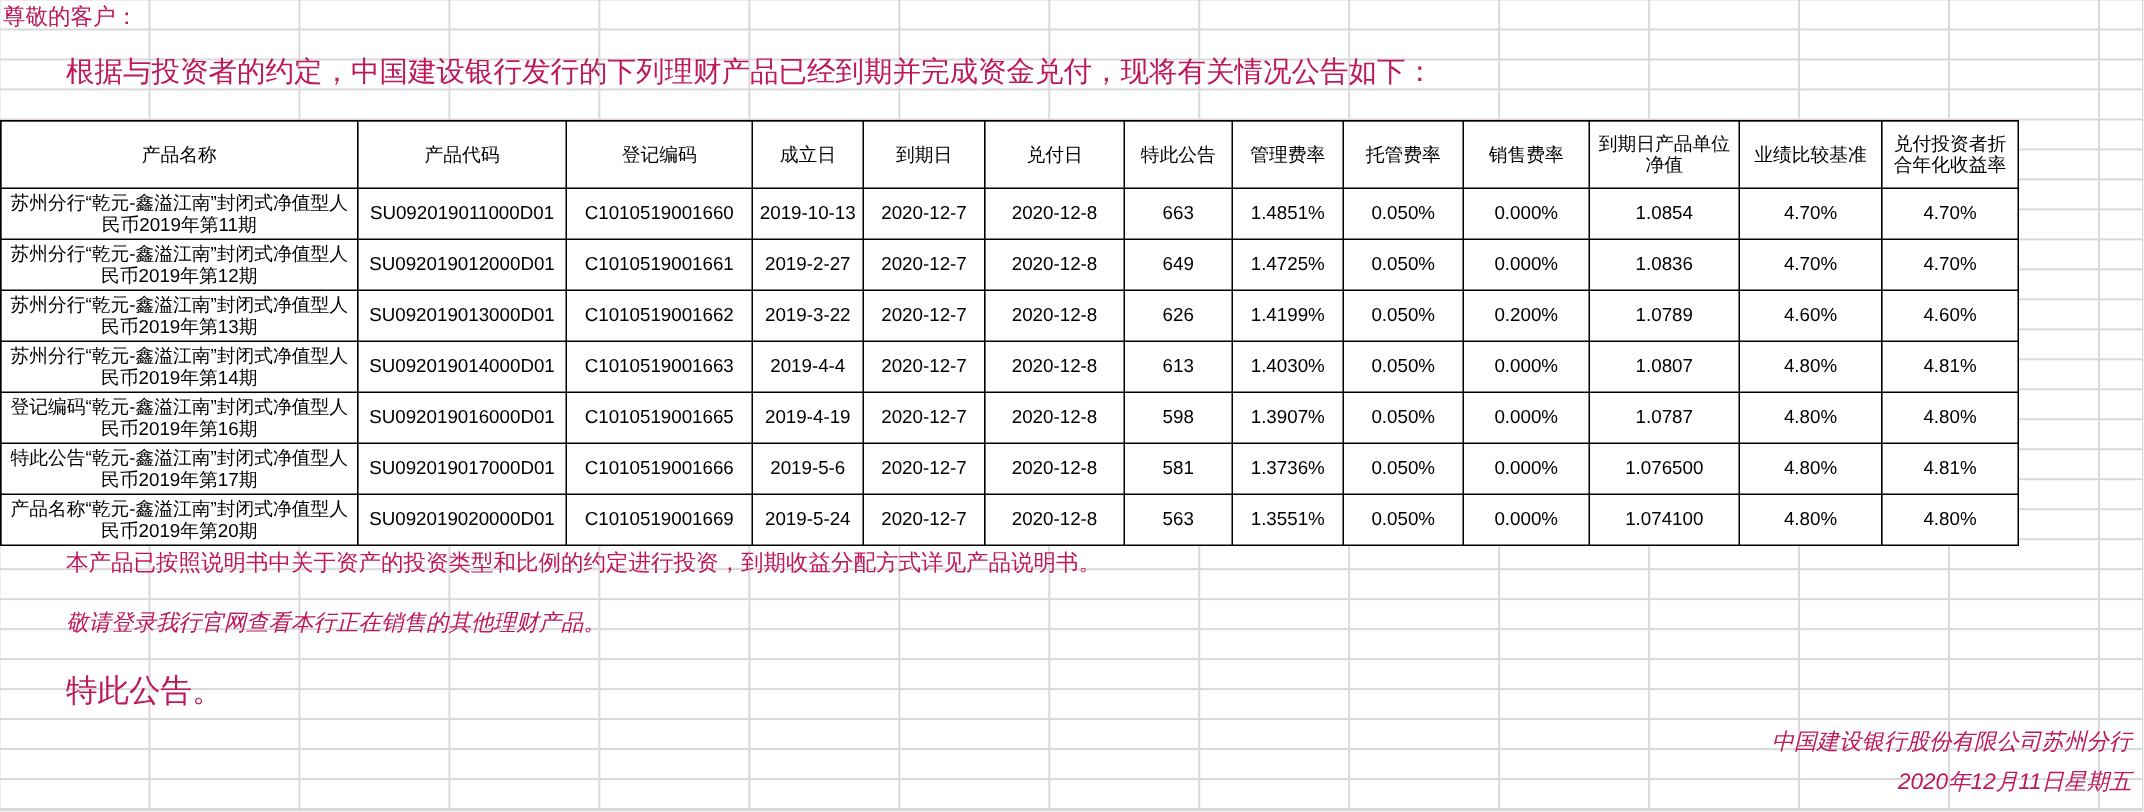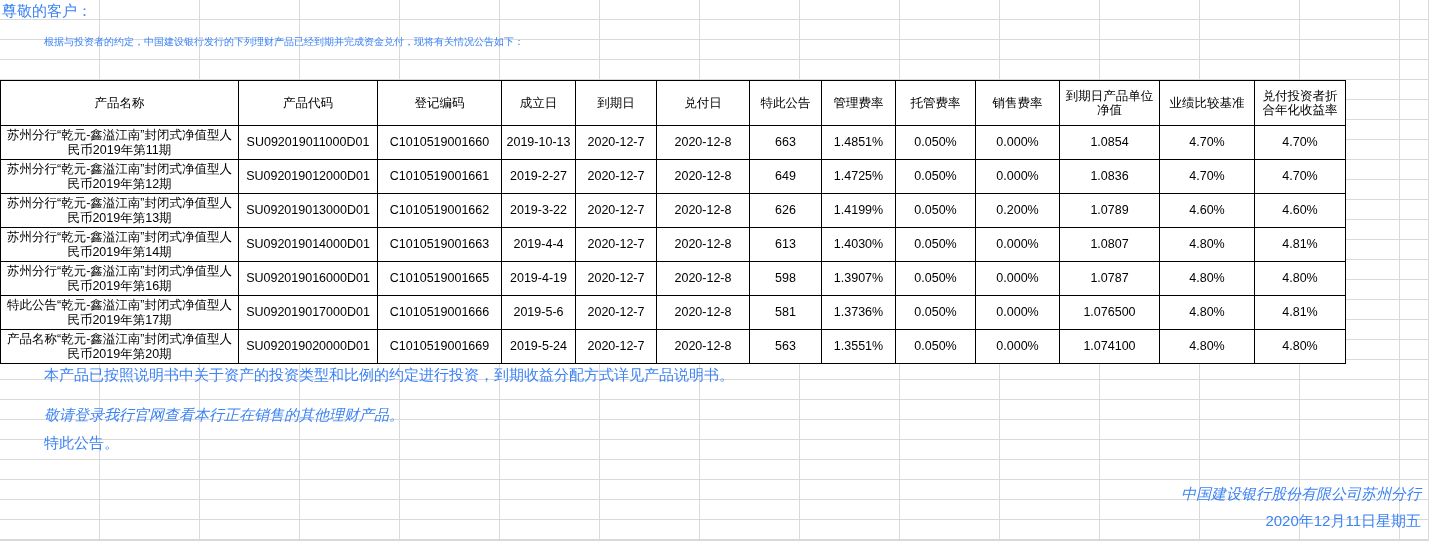--- a/index.html
+++ b/index.html
@@ -27,29 +27,29 @@
     z-index: 0;
   }
   .content {
     position: relative;
     z-index: 1;
   }
   .line {
     position: absolute;
     white-space: nowrap;
     font-size: 14.5px;
-    color: #3b82f6;
+    color: #be185d;
   }
   .salutation { left: 2px; top: 2px; font-size: 15px; }
-  .para1 { left: 44px; top: 35px; font-size: 10px; }
+  .para1 { left: 44px; top: 35px; font-size: 19px; }
   .para2 { left: 44px; top: 366px; font-size: 15px; }
   .para3 { left: 44px; top: 406px; font-size: 15px; font-style: italic; }
-  .para4 { left: 44px; top: 434px; font-size: 15px; }
+  .para4 { left: 44px; top: 446px; font-size: 21px; }
   .sign1 { right: 8px; top: 485px; font-size: 15px; font-style: italic; }
-  .sign2 { right: 8px; top: 512px; font-size: 15px; }
+  .sign2 { right: 8px; top: 512px; font-size: 15px; font-style: italic; }
 
   table.pdata {
     position: absolute;
     left: 0px;
     top: 80px;
     border-collapse: collapse;
     background: #701a75;
     table-layout: fixed;
   }
   table.pdata th, table.pdata td {
@@ -188,21 +188,21 @@
         <td>2020-12-8</td>
         <td>613</td>
         <td>1.4030%</td>
         <td>0.050%</td>
         <td>0.000%</td>
         <td>1.0807</td>
         <td>4.80%</td>
         <td>4.81%</td>
       </tr>
       <tr>
-        <td class="pname">苏州分行“乾元-鑫溢江南”封闭式净值型人民币2019年第16期</td>
+        <td class="pname">登记编码“乾元-鑫溢江南”封闭式净值型人民币2019年第16期</td>
         <td>SU092019016000D01</td>
         <td>C1010519001665</td>
         <td>2019-4-19</td>
         <td>2020-12-7</td>
         <td>2020-12-8</td>
         <td>598</td>
         <td>1.3907%</td>
         <td>0.050%</td>
         <td>0.000%</td>
         <td>1.0787</td>

